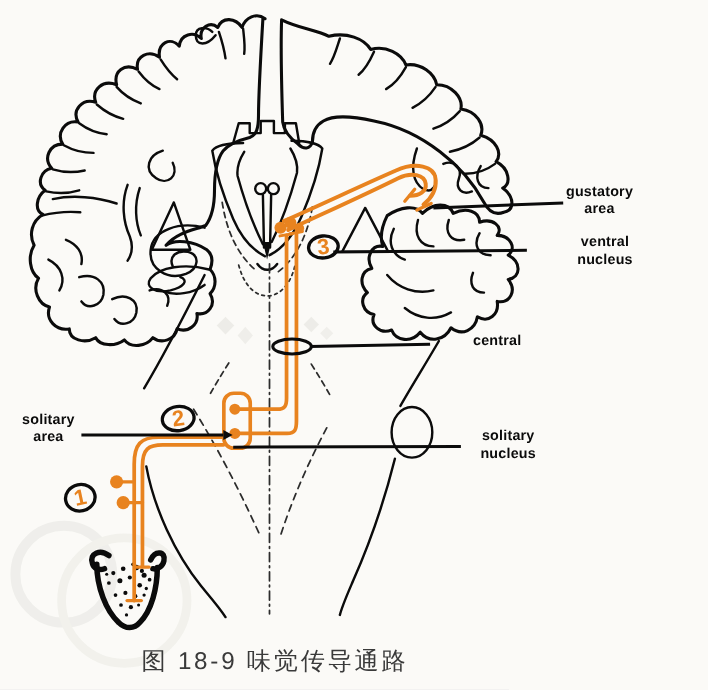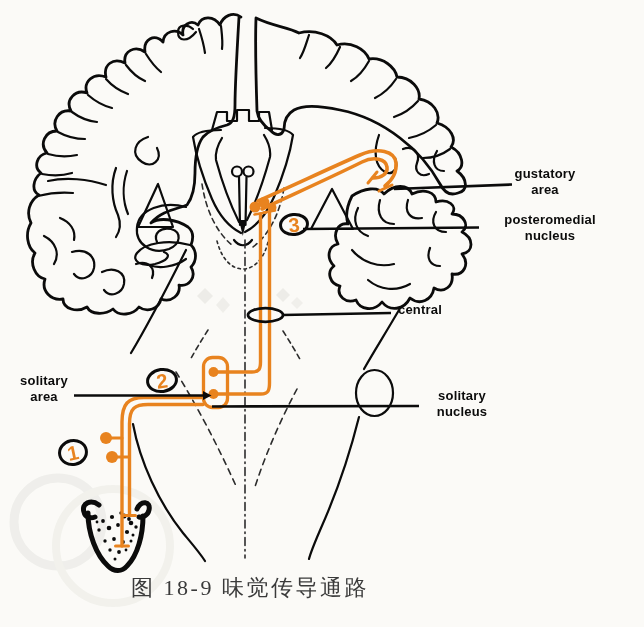--- a/index.html
+++ b/index.html
@@ -31,22 +31,22 @@
     font-weight:700;font-size:13px;line-height:16px;letter-spacing:.2px;
     color:var(--line-black);white-space:nowrap;
   }
   .lbl span{display:block;}
   .num{
     position:absolute;box-sizing:border-box;border:3.5px solid var(--line-black);
     border-radius:50%;display:flex;align-items:center;justify-content:center;
     color:var(--pathway-orange);font-weight:700;font-size:20px;line-height:1;
   }
   .caption{
-    position:absolute;left:250px;top:573px;transform:translateX(-50%);
-    font-family:Liberation Serif, serif;font-size:22px;letter-spacing:2.5px;
+    position:absolute;left:250px;top:586px;transform:translateX(-50%);
+    font-family:Liberation Sans, sans-serif;font-size:22px;letter-spacing:2.5px;
     color:var(--caption-gray);white-space:nowrap;
   }
 </style>
 </head>
 <body>
 
 <div class="stage">
 
   <svg width="644" height="627" viewBox="0 0 644 627">
 
@@ -258,25 +258,25 @@
       <path class="bf" d="M203,391 L211.5,395.5 L203,400 Z"></path>
     </g>
   </svg>
 
   <div class="lbl" style="left:545px;top:166px">
     <span>gustatory</span>
     <span>area</span>
   </div>
 
   <div class="lbl" style="left:550px;top:212px">
-    <span>posteromedial</span>
+    <span>ventral</span>
     <span>nucleus</span>
   </div>
 
-  <div class="lbl" style="left:420px;top:302px">
+  <div class="lbl" style="left:452px;top:302px">
     <span>central</span>
   </div>
 
   <div class="lbl" style="left:462px;top:388px">
     <span>solitary</span>
     <span>nucleus</span>
   </div>
 
   <div class="lbl" style="left:44px;top:373px">
     <span>solitary</span>

